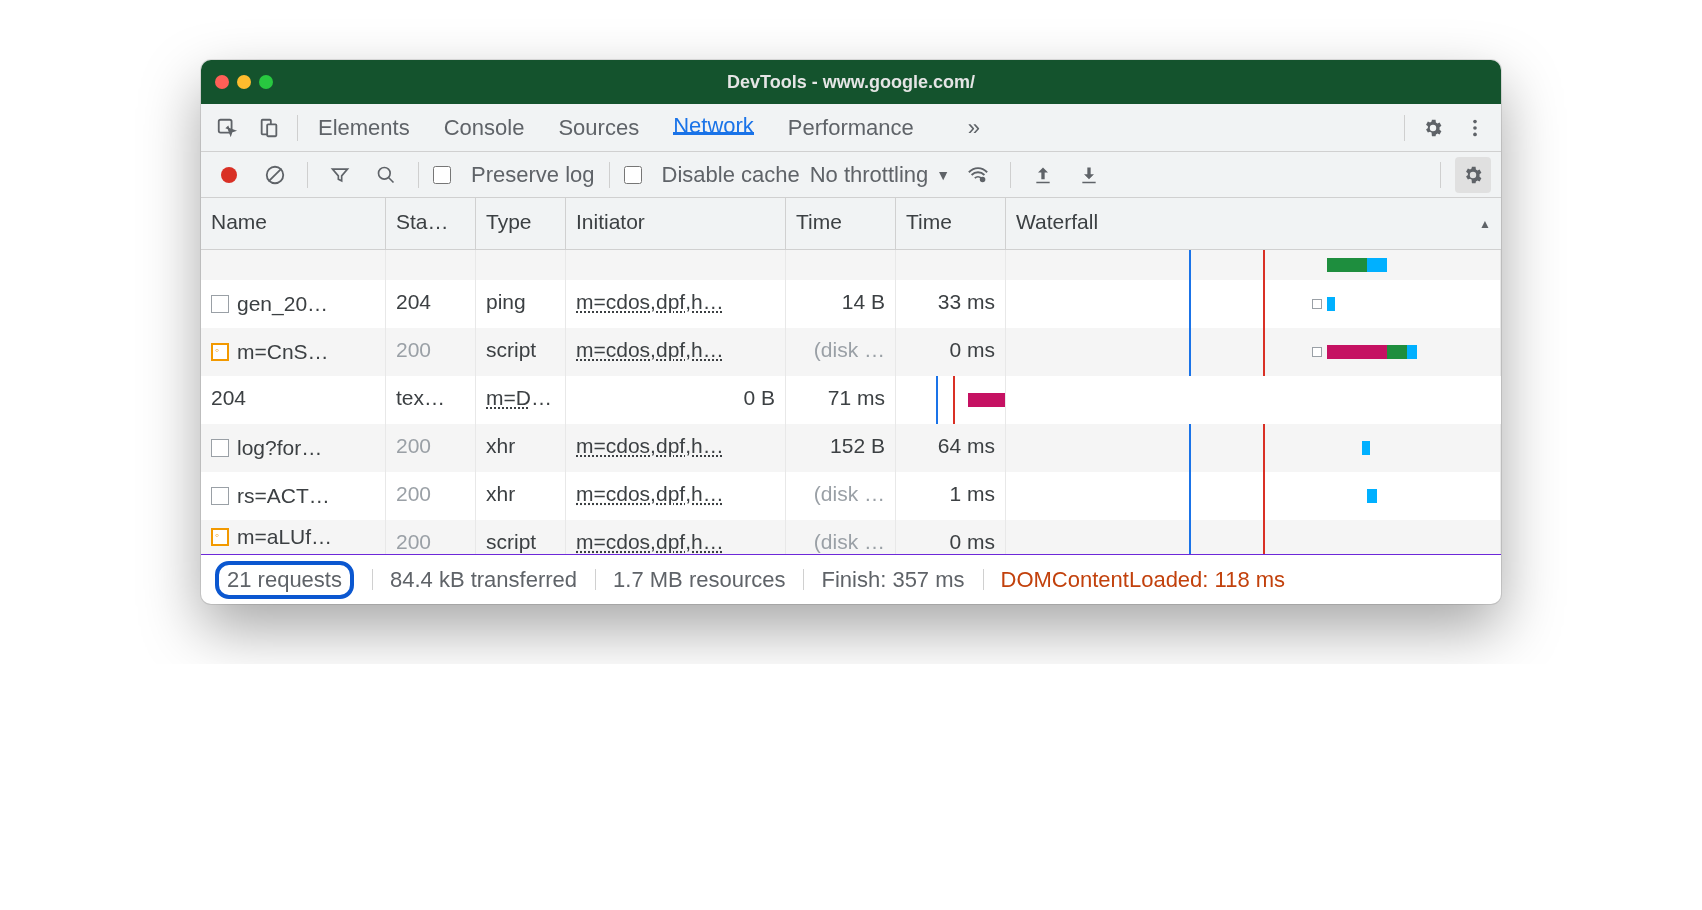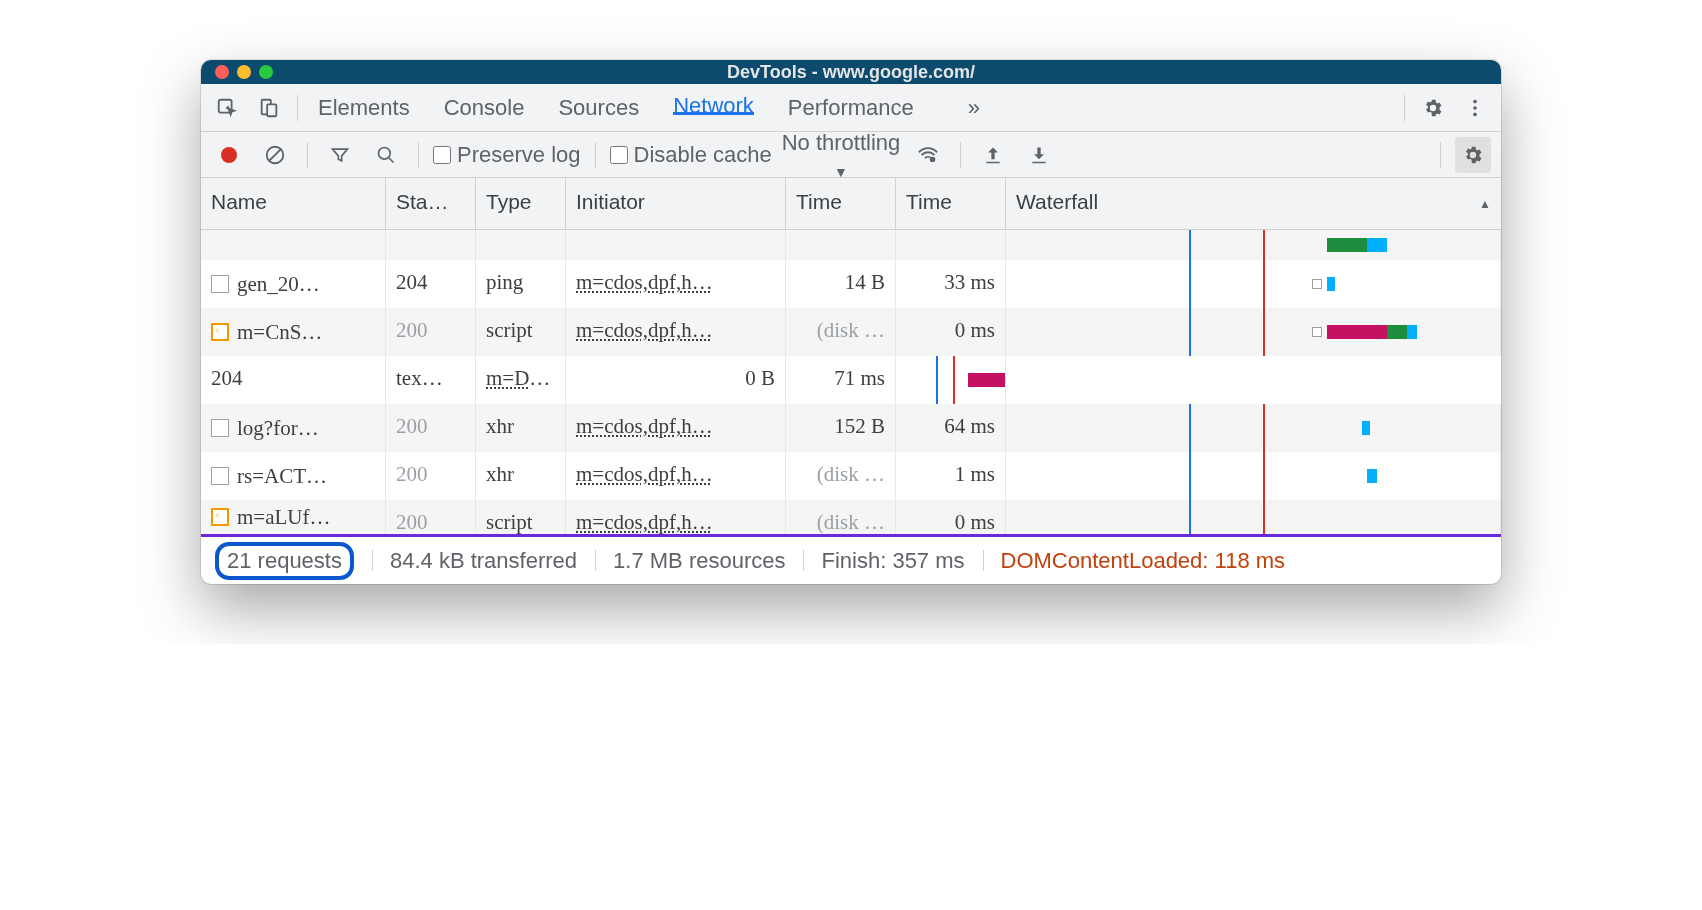--- a/index.html
+++ b/index.html
@@ -12,22 +12,22 @@
     padding: 60px;
   }
   .window {
     width: 1300px;
     background: #fff;
     border-radius: 10px;
     overflow: hidden;
     box-shadow: 0 25px 60px rgba(0,0,0,0.35), 0 0 0 1px rgba(0,0,0,0.1);
   }
   .titlebar {
-    background: #0c4a6e;
-    height: 24px;
+    background: #14532d;
+    height: 44px;
     display: flex;
     align-items: center;
     padding: 0 14px;
     position: relative;
   }
   .traffic { display: flex; gap: 8px; }
   .dot { width: 14px; height: 14px; border-radius: 50%; }
   .dot.red { background: #ff5f57; }
   .dot.yellow { background: #febc2e; }
   .dot.green { background: #28c840; }
@@ -61,26 +61,26 @@
   .tab.active { color: #1a73e8; border-bottom: 3px solid #1a73e8; }
   .more { font-size: 22px; color: #5f6368; cursor: pointer; margin-left: 20px; }
   .spacer { flex: 1; }
   .toolbar {
     display: flex; align-items: center;
     background: #f1f3f4; border-bottom: 1px solid #d0d0d0;
     height: 46px; padding: 0 10px; gap: 10px;
   }
   .rec { width: 16px; height: 16px; border-radius: 50%; background: #d93025; }
   .chk {
-    display: flex; align-items: center; gap: 6px;
+    display: flex; align-items: center; gap: 20px;
     color: #5f6368; font-size: 22px;
   }
   .chk input { width: 18px; height: 18px; }
   .throttle {
-    color: #5f6368; font-size: 22px; display: flex; align-items: center; gap: 8px; flex-direction: column;
+    color: #5f6368; font-size: 22px; display: flex; align-items: center; gap: 8px;
   }
   .tri { font-size: 14px; color: #5f6368; }
   .gear-highlight { background: #e0e0e0; border-radius: 4px; }
 
   .gridhead {
     display: grid;
     grid-template-columns: 185px 90px 90px 220px 110px 110px 1fr;
     background: #f1f3f4;
     border-bottom: 1px solid #d0d0d0;
     height: 52px;
@@ -100,38 +100,38 @@
   .row {
     display: grid;
     grid-template-columns: 185px 90px 90px 220px 110px 110px 1fr;
     height: 48px;
   }
   .row:nth-child(odd) { background: #f5f5f5; }
   .row:nth-child(even) { background: #ffffff; }
   .cell {
     padding: 10px 10px; font-size: 21px; color: #3c4043;
     border-right: 1px solid #e8e8e8;
-    white-space: nowrap; overflow: hidden; text-overflow: ellipsis; font-family: Liberation Serif, serif;
+    white-space: nowrap; overflow: hidden; text-overflow: ellipsis;
   }
   .cell.init { text-decoration: underline dotted; }
   .cell.num { text-align: right; }
   .cell.gray { color: #9aa0a6; }
   .cell.name { display: flex; align-items: center; gap: 8px; }
   .ficon { width: 18px; height: 18px; border: 1px solid #9aa0a6; background: #fff; flex-shrink: 0;}
   .ficon.js { border: 2px solid #f29900; position: relative; }
   .ficon.js::after { content: "◦"; position: absolute; left: 2px; top: -2px; font-size: 12px; color: #f29900; }
   .ficon.img { border: 1px solid #9aa0a6; background: linear-gradient(#cfe3f7, #fff); }
   .waterfall { position: relative; }
   .vline { position: absolute; top: 0; bottom: 0; width: 2px; }
   .vline.blue { background: #1a73e8; }
   .vline.red { background: #d93025; }
 
   .statusbar {
     display: flex; align-items: center;
-    border-top: 3px solid #6d28d9;
+    border-top: 1px solid #6d28d9;
     height: 50px; padding: 0 14px;
     font-size: 22px; color: #5f6368; gap: 0;
   }
   .stat { padding: 0 18px; position: relative; }
   .stat + .stat::before {
     content: ""; position: absolute; left: 0; top: 10%; bottom: 10%;
     width: 1px; background: #d0d0d0;
   }
   .stat.dcl { color: #c2410c; }
   .highlight-ring {

